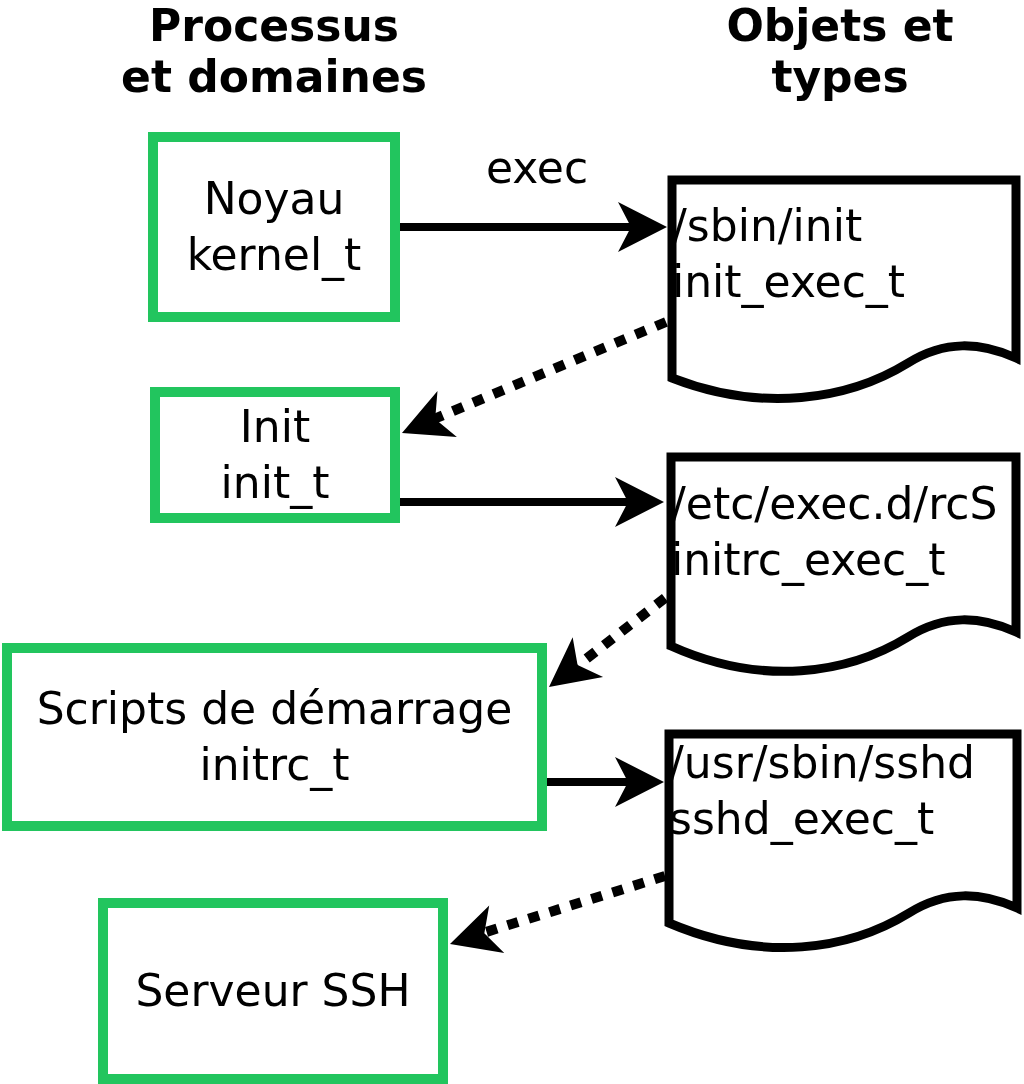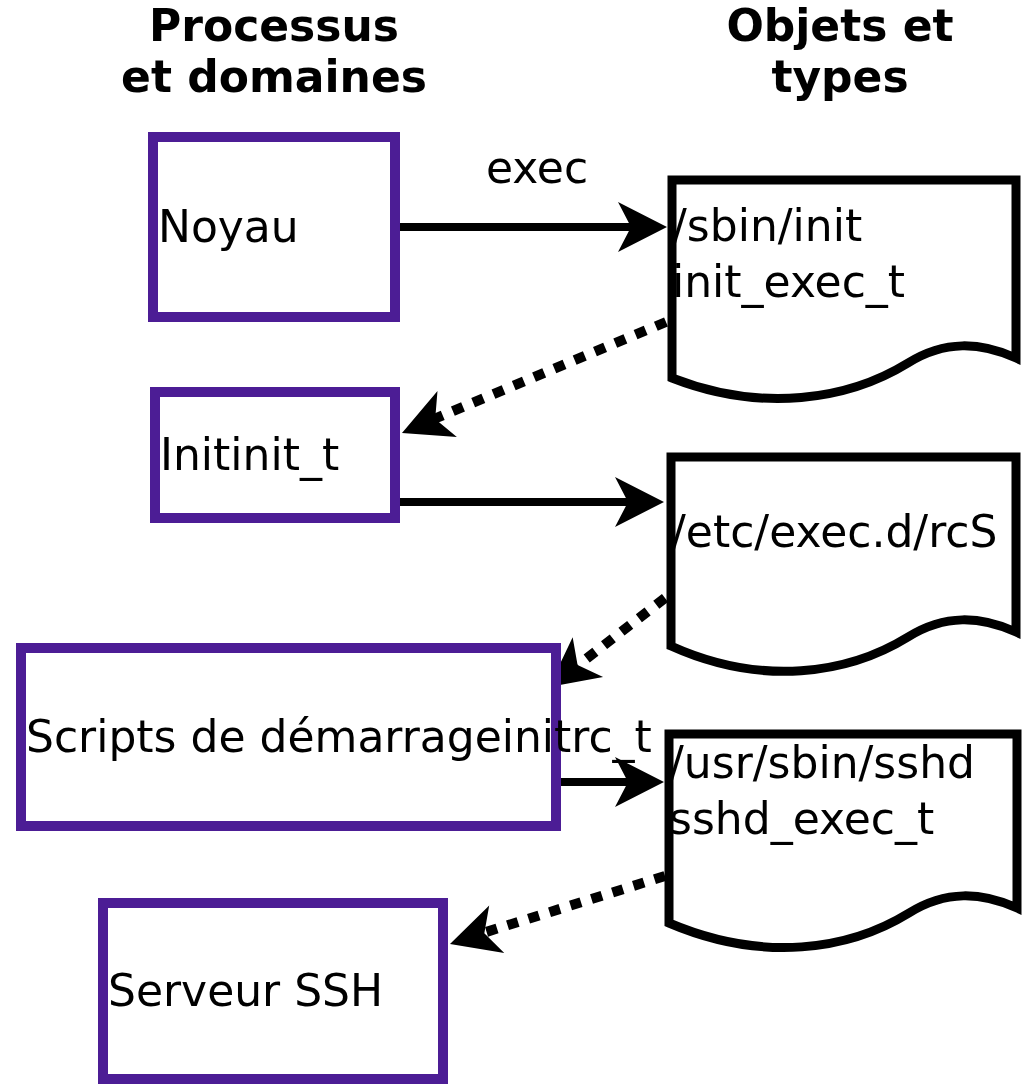--- a/index.html
+++ b/index.html
@@ -19,26 +19,26 @@
     text-align:center;
     font-weight:bold;
     font-size:44px;
     line-height:51px;
     white-space:nowrap;
   }
   .hdr-line{display:block;}
   .pbox{
     position:absolute;
     box-sizing:border-box;
-    border:10px solid #4c1d95;
+    border:10px solid #22c55e;
     background:#ffffff;
     display:flex;
-    flex-direction:row;
+    flex-direction:column;
     align-items:center;
-    justify-content:flex-start;
+    justify-content:center;
     text-align:center;
     font-size:44px;
     line-height:56px;
     z-index:2;
     white-space:nowrap;
   }
   .doctext{
     position:absolute;
     display:flex;
     flex-direction:column;
@@ -112,39 +112,41 @@
       <polygon points="0,0 -49,-25 -36,0 -49,25" transform="translate(549,687) rotate(142.5)" fill="#000000"></polygon>
     </g>
     <g>
       <line x1="665" y1="876" x2="483" y2="933" stroke="#000000" stroke-width="10" stroke-dasharray="11 11"></line>
       <polygon points="0,0 -49,-25 -36,0 -49,25" transform="translate(450,944) rotate(162.5)" fill="#000000"></polygon>
     </g>
   </svg>
 
   <div class="pbox" style="left:148px;top:132px;width:252px;height:190px;">
     <span>Noyau</span>
+    <span>kernel_t</span>
   </div>
   <div class="pbox" style="left:150px;top:387px;width:250px;height:136px;">
     <span>Init</span>
     <span>init_t</span>
   </div>
-  <div class="pbox" style="left:16px;top:643px;width:545px;height:188px;">
+  <div class="pbox" style="left:2px;top:643px;width:545px;height:188px;">
     <span>Scripts de démarrage</span>
     <span>initrc_t</span>
   </div>
   <div class="pbox" style="left:98px;top:898px;width:350px;height:186px;">
     <span>Serveur SSH</span>
   </div>
 
   <div class="doctext" style="left:672px;top:179px;width:344px;height:150px;">
     <span>/sbin/init</span>
     <span>init_exec_t</span>
   </div>
   <div class="doctext" style="left:671px;top:457px;width:345px;height:150px;">
     <span>/etc/exec.d/rcS</span>
+    <span>initrc_exec_t</span>
   </div>
   <div class="doctext" style="left:669px;top:716px;width:348px;height:150px;">
     <span>/usr/sbin/sshd</span>
     <span>sshd_exec_t</span>
   </div>
 
   <div class="edge-label" style="left:437px;top:140px;width:200px;">exec</div>
 
 </div>
 

